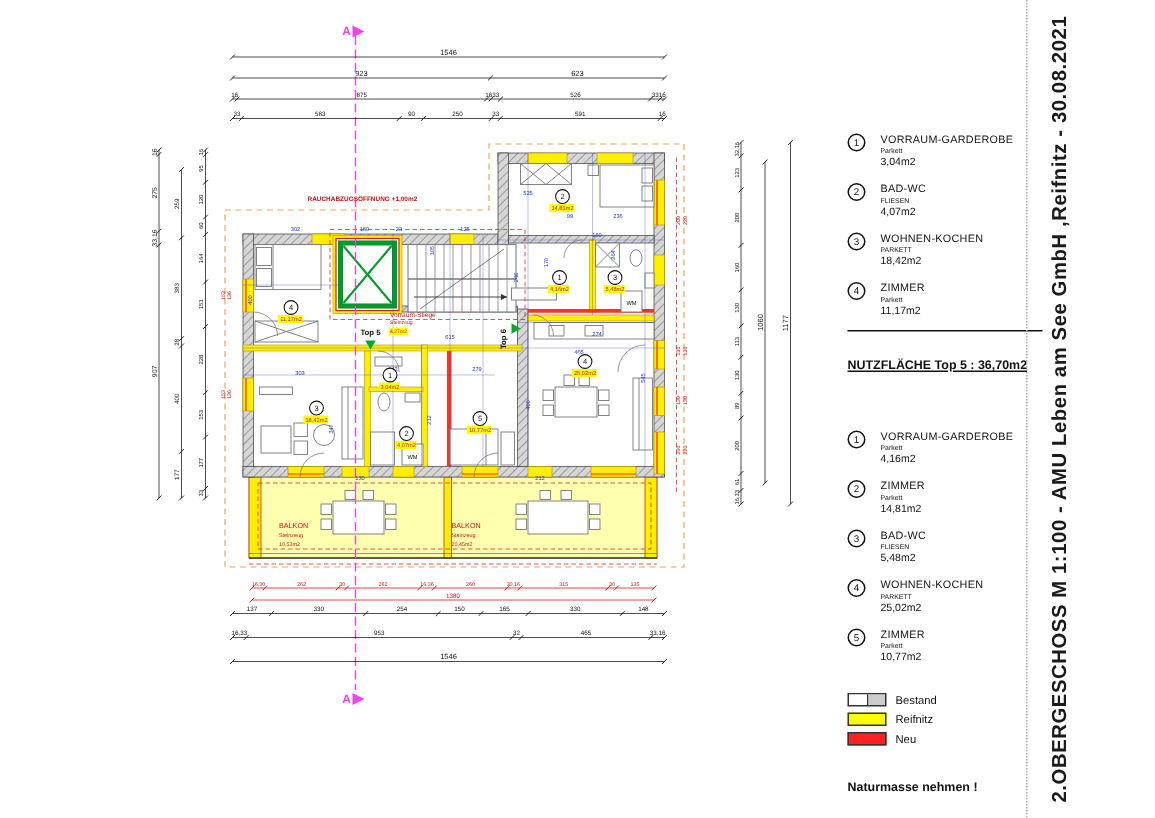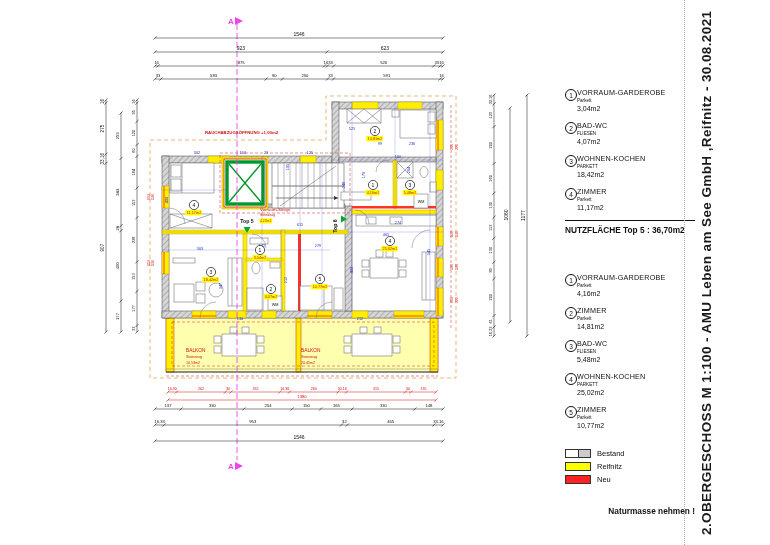--- a/index.html
+++ b/index.html
@@ -1,38 +1,38 @@
 <!DOCTYPE html>
 <html><head>
 <meta charset="utf-8">
 <style>
   html,body{margin:0;padding:0;background:#fff;}
   .canvas{position:relative;width:770px;height:545px;background:#fff;overflow:hidden;
           font-family:"Liberation Sans",sans-serif;}
   svg text{font-family:"Liberation Sans",sans-serif;}
   
   .legend{position:absolute;left:565px;top:88px;width:130px;font-size:7px;color:#111;}
-  .leg-item{display:flex;gap:0;margin-bottom:9px;align-items:flex-start;}
+  .leg-item{display:flex;gap:10px;margin-bottom:9px;align-items:flex-start;}
   .leg-circle{flex:0 0 auto;width:10px;height:10px;border:1px solid #111;border-radius:50%;
               display:flex;align-items:center;justify-content:center;font-size:6.5px;margin-top:1px;}
   .leg-name{font-size:7.2px;letter-spacing:0.2px;}
   .leg-mat{font-size:4.6px;margin-top:1px;}
   .leg-area{font-size:7px;margin-top:2px;}
-  .leg-total{border-top:1px solid #111;margin-top:6px;padding-top:4px;
-             font-weight:bold;font-size:8.3px;white-space:nowrap;}
+  .leg-total{border-top:1px solid #111;margin-top:6px;padding-top:17px;
+             font-weight:bold;font-size:8.3px;white-space:nowrap;text-decoration:underline;}
   .block2{margin-top:38px;}
   .materials{margin-top:20px;}
   .mat-row{display:flex;align-items:flex-end;gap:6px;margin-bottom:4px;}
   .swatch{width:26px;height:9px;border:1px solid #333;box-sizing:border-box;display:flex;}
   .swatch.bestand .half1{flex:1;background:#fff;border-right:1px solid #333;}
   .swatch.bestand .half2{flex:1;background:#ccc;}
   .swatch.abbruch{background:#ffff00;}
   .swatch.neu{background:#ff2222;}
   .mat-label{font-size:7.5px;}
-  .note{font-weight:bold;font-size:8.3px;margin-top:22px;text-align:right;}
+  .note{font-weight:bold;font-size:8.3px;margin-top:22px;}
   .vtitle{position:absolute;right:52px;top:0;height:545px;width:24px;display:flex;
           align-items:center;justify-content:center;writing-mode:vertical-rl;
           transform:rotate(180deg);font-weight:bold;font-size:13.5px;color:#1a1a1a;
           letter-spacing:0.4px;white-space:nowrap;}
   .vsep{position:absolute;left:684px;top:0;height:545px;border-left:1px dotted #aaa;}
 </style>
 </head>
 <body>
 
 <div class="canvas">

